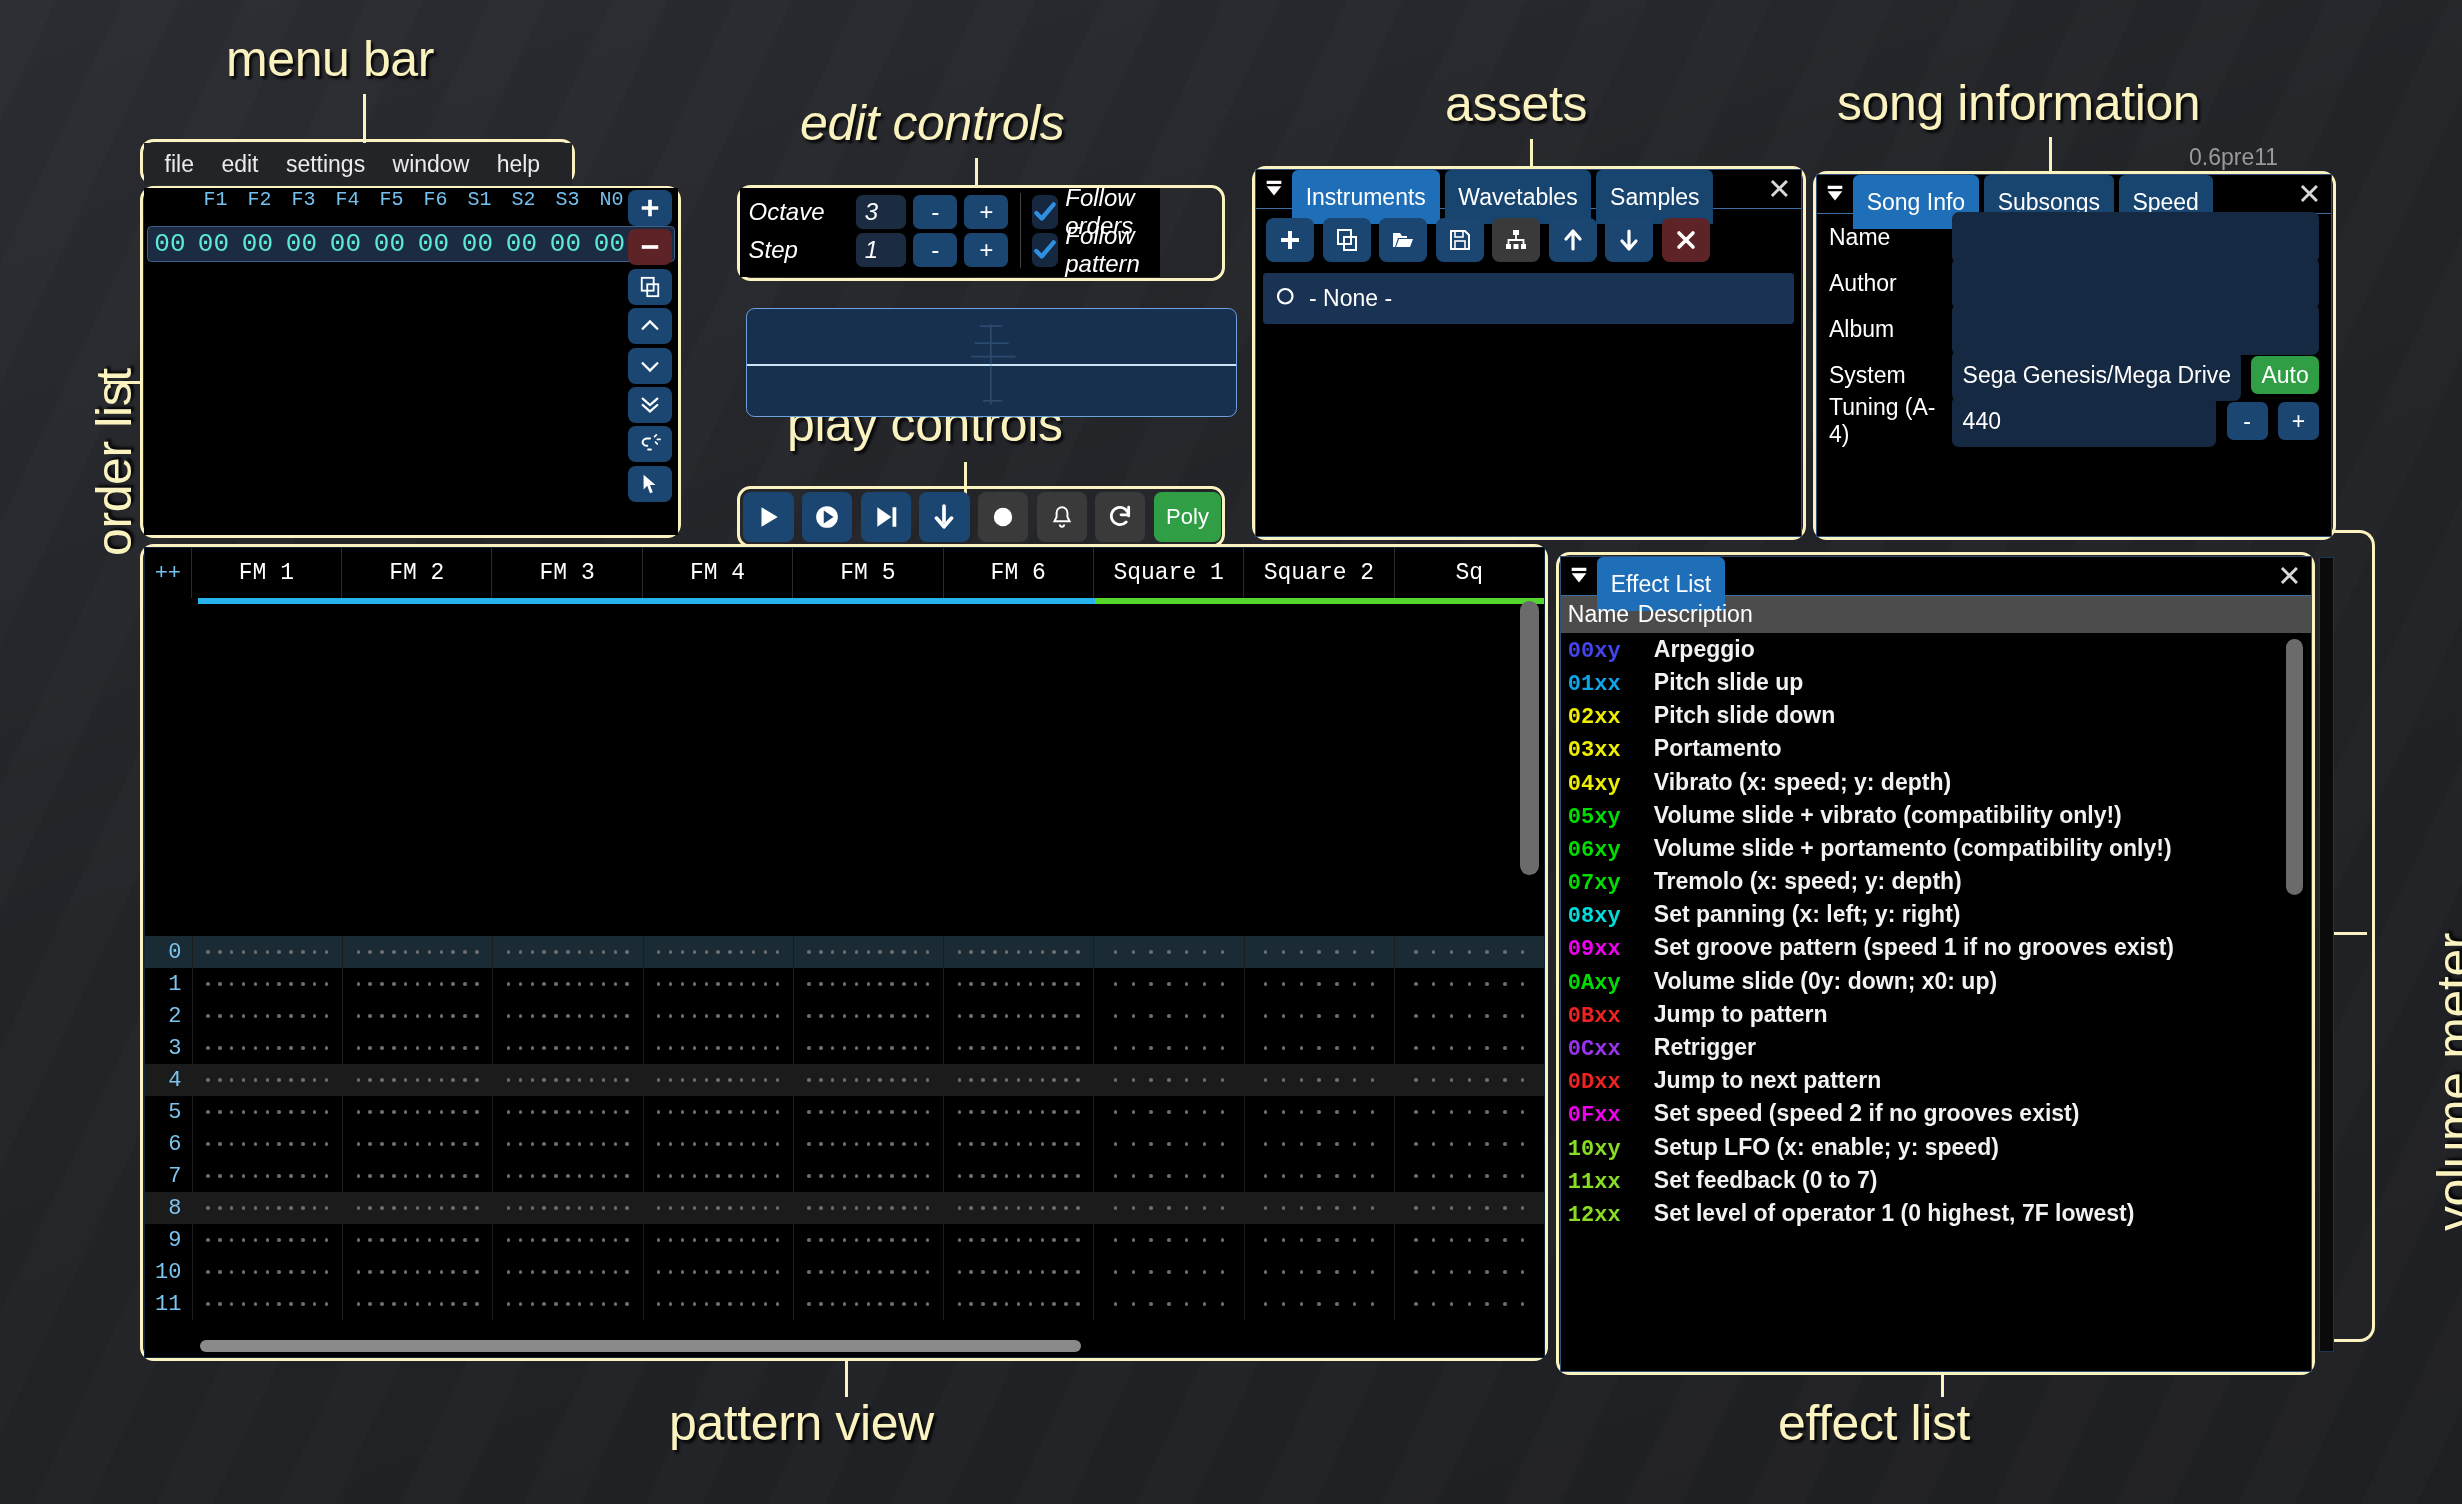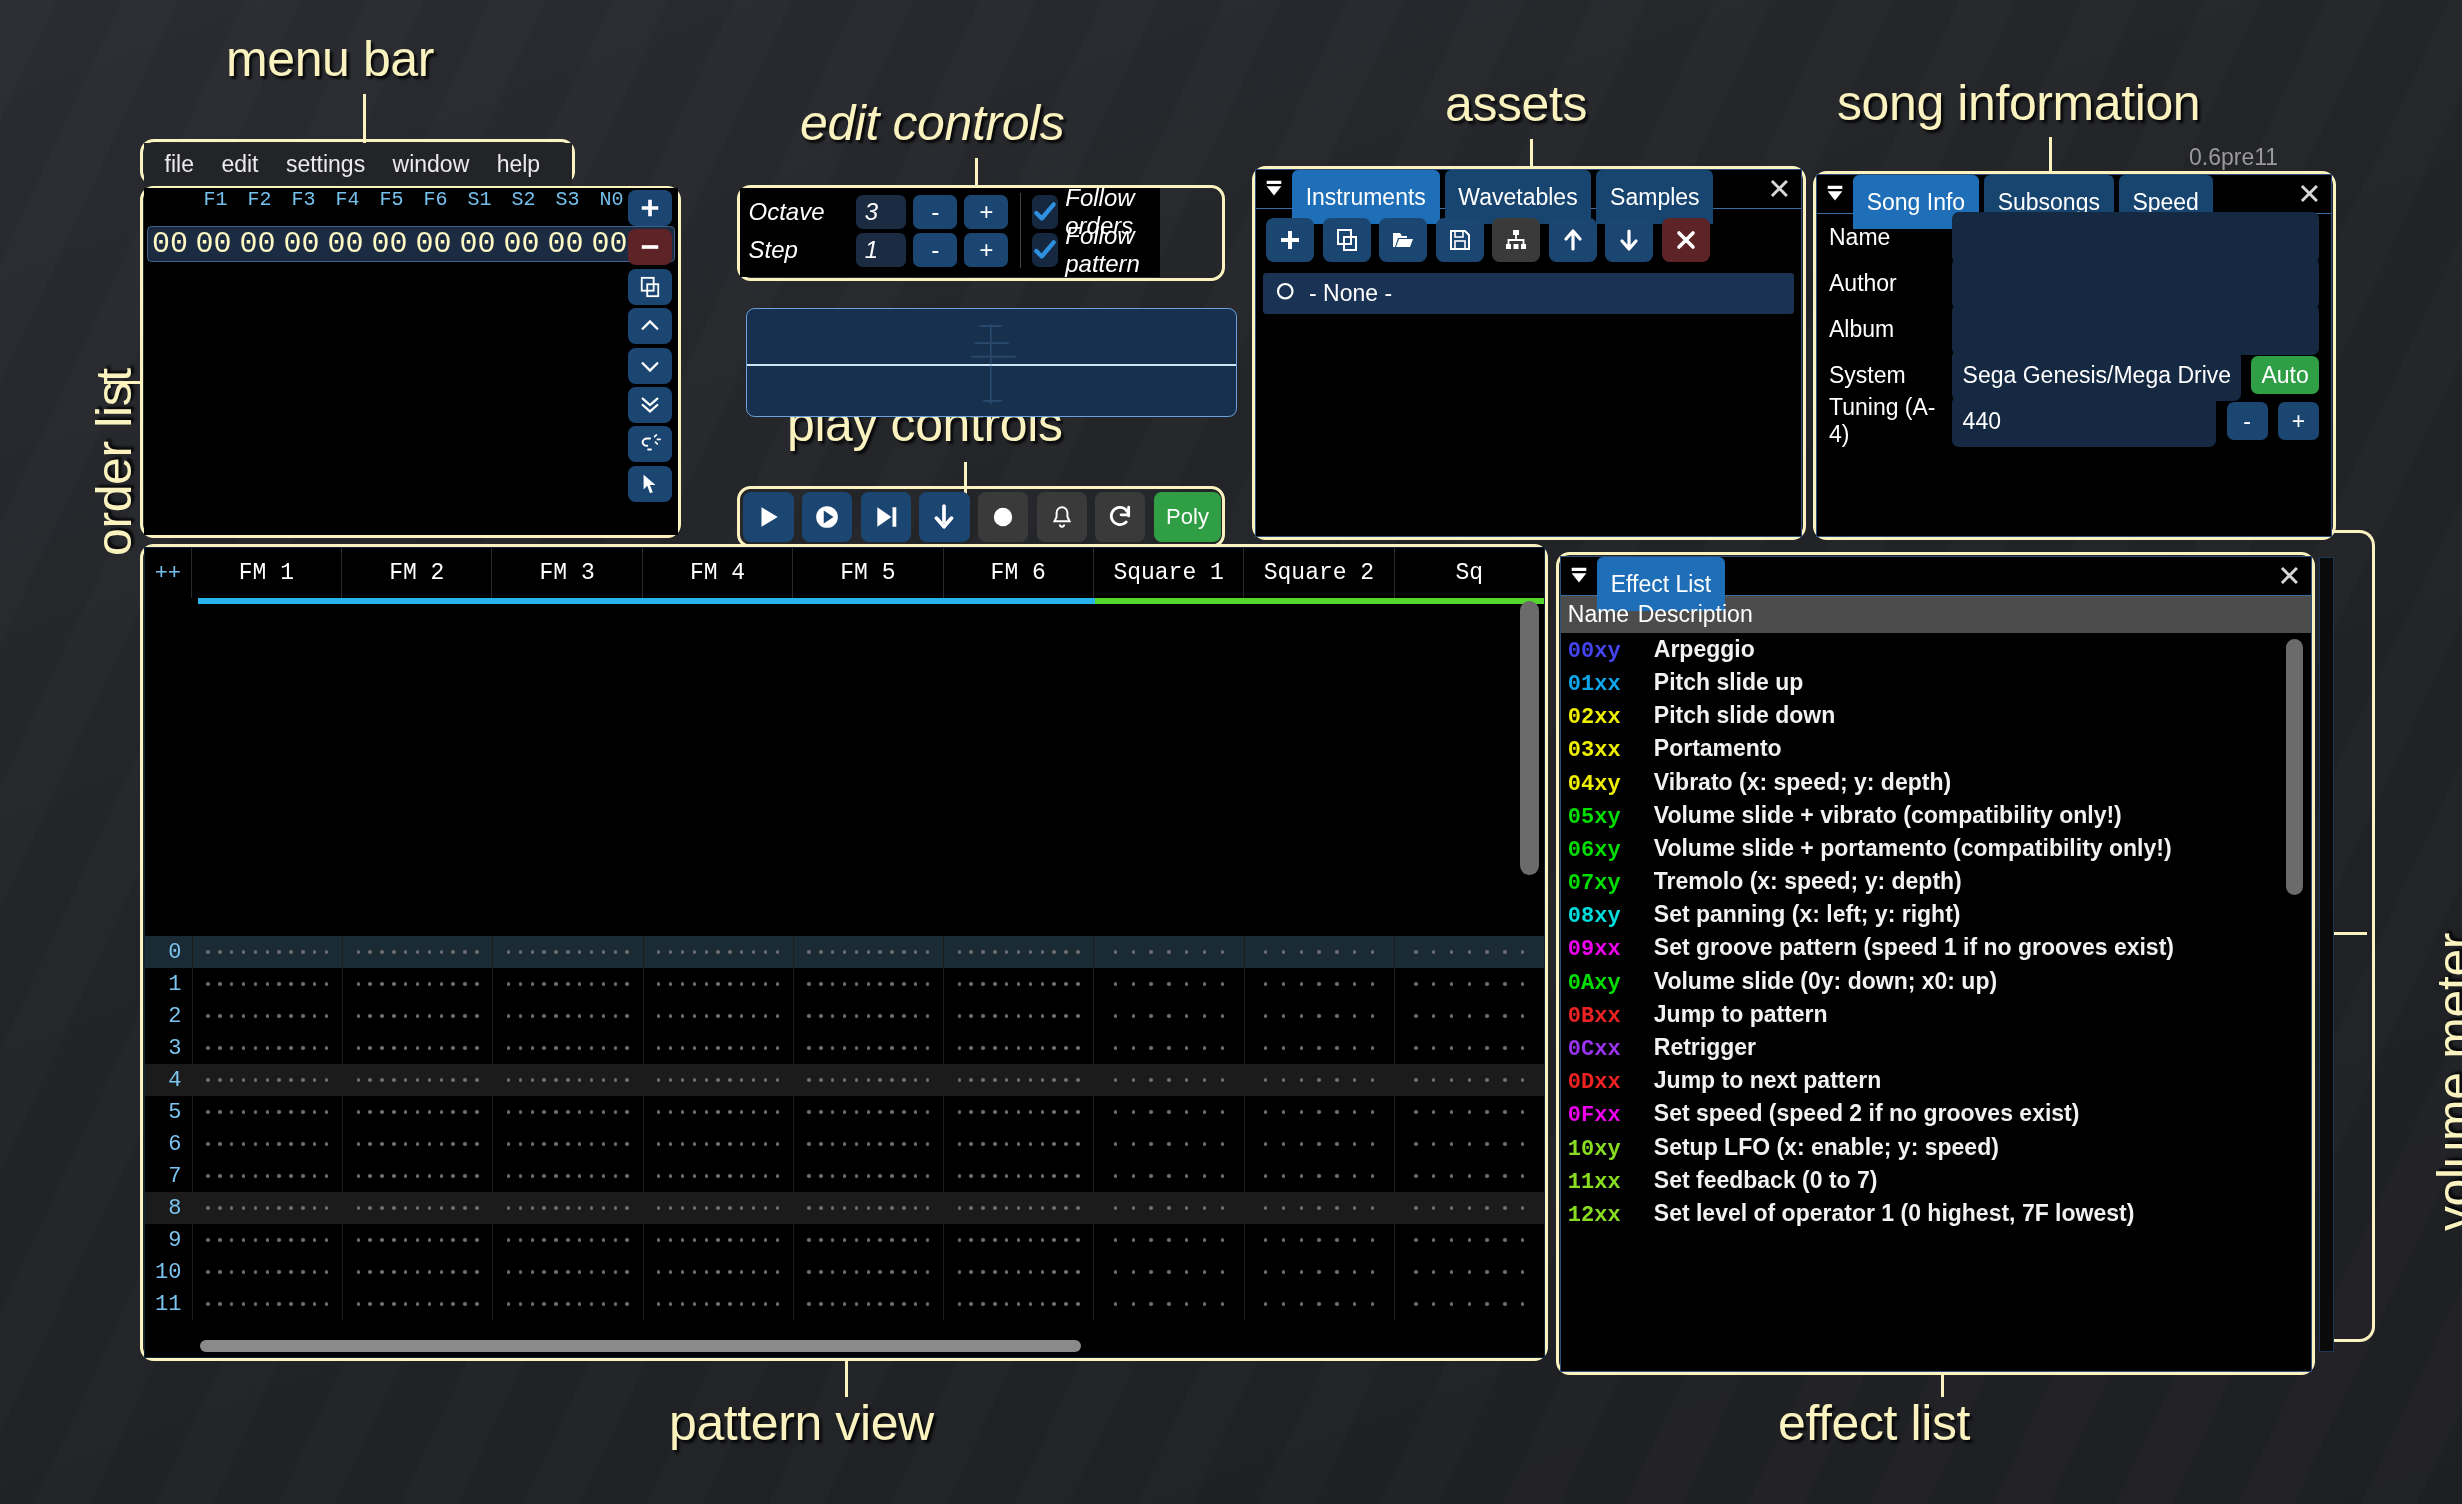--- a/index.html
+++ b/index.html
@@ -89,21 +89,21 @@
   #orderHdr .oc {
     width:44px; text-align:center; color:#76c0ef; font-size:20px;
     font-family:"Liberation Mono", monospace;
   }
   #orderHdr .oc:first-child { width:46px; }
   #orderRow {
     display:flex; margin: 0 3.4px; height:36px; align-items:center;
     background:#1b2c42; border:0.9px solid #3e5f86; border-radius:4.3px;
   }
   #orderRow .ov {
-    width:44px; text-align:center; color:#fef9c3; font-size:30px;
+    width:44px; text-align:center; color:#5eead4; font-size:26px;
     font-family:"Liberation Mono", monospace;
   }
   #orderRow .ov:first-child { width:43px; }
 
   
   #editctl { left:740px; top:188px; width:420px; height:89px; padding: 5.1px 8.5px; font-style: italic;}
   .ecRow { display:flex; align-items:center; height:38px; gap:6.8px; }
   .ecLabel { color:#fff; font-size:24px; width:101px; }
   .ecVal {
     background:#1b2c42; color:#fff; font-size:24px;
@@ -133,21 +133,21 @@
     display:flex; align-items:center; gap:8.5px; padding-left:3.4px;
   }
   #playctl .iconbtn { width:53px; height:50px; }
   #playctl .iconbtn.green { font-size:22px; padding:0 8.5px; width:auto; min-width:67px;}
 
   
   #assets { left:1255px; top:169px; width:547px; height:368px; }
   #assetTools { display:flex; gap:8.5px; padding:8.5px 10.3px; }
   #assetTools .iconbtn { width:48px; height:44px; }
   .assetRow {
-    margin: 3.4px 6.8px; height:41px; background:#1a3354; border-radius:3.4px;
+    margin: 3.4px 6.8px; height:51px; background:#1a3354; border-radius:3.4px;
     display:flex; align-items:center; gap:13.7px; padding-left:12px;
     color:#fff; font-size:23px;
   }
 
   
   #songinfo { left:1816px; top:174px; width:516px; height:363px; }
   .siRow { display:flex; align-items:center; height:46px; padding: 0 12px; gap: 10.3px; }
   .siLabel { color:#fff; font-size:23px; width:113px; }
   .siField {
     flex:1; height:51px; background:#162943; border-radius:6.8px;

